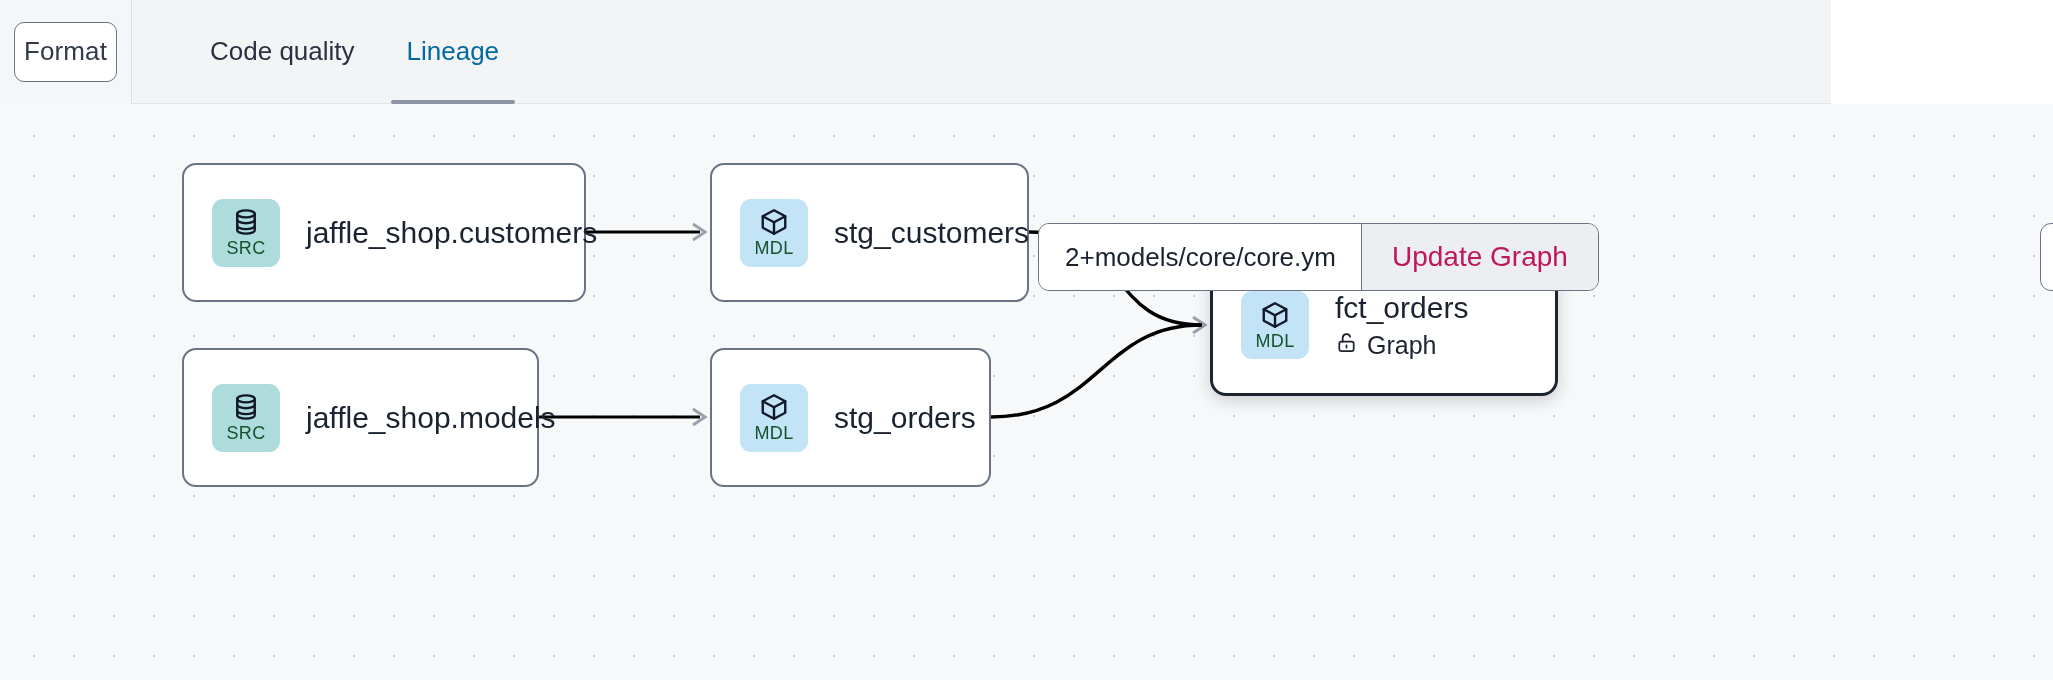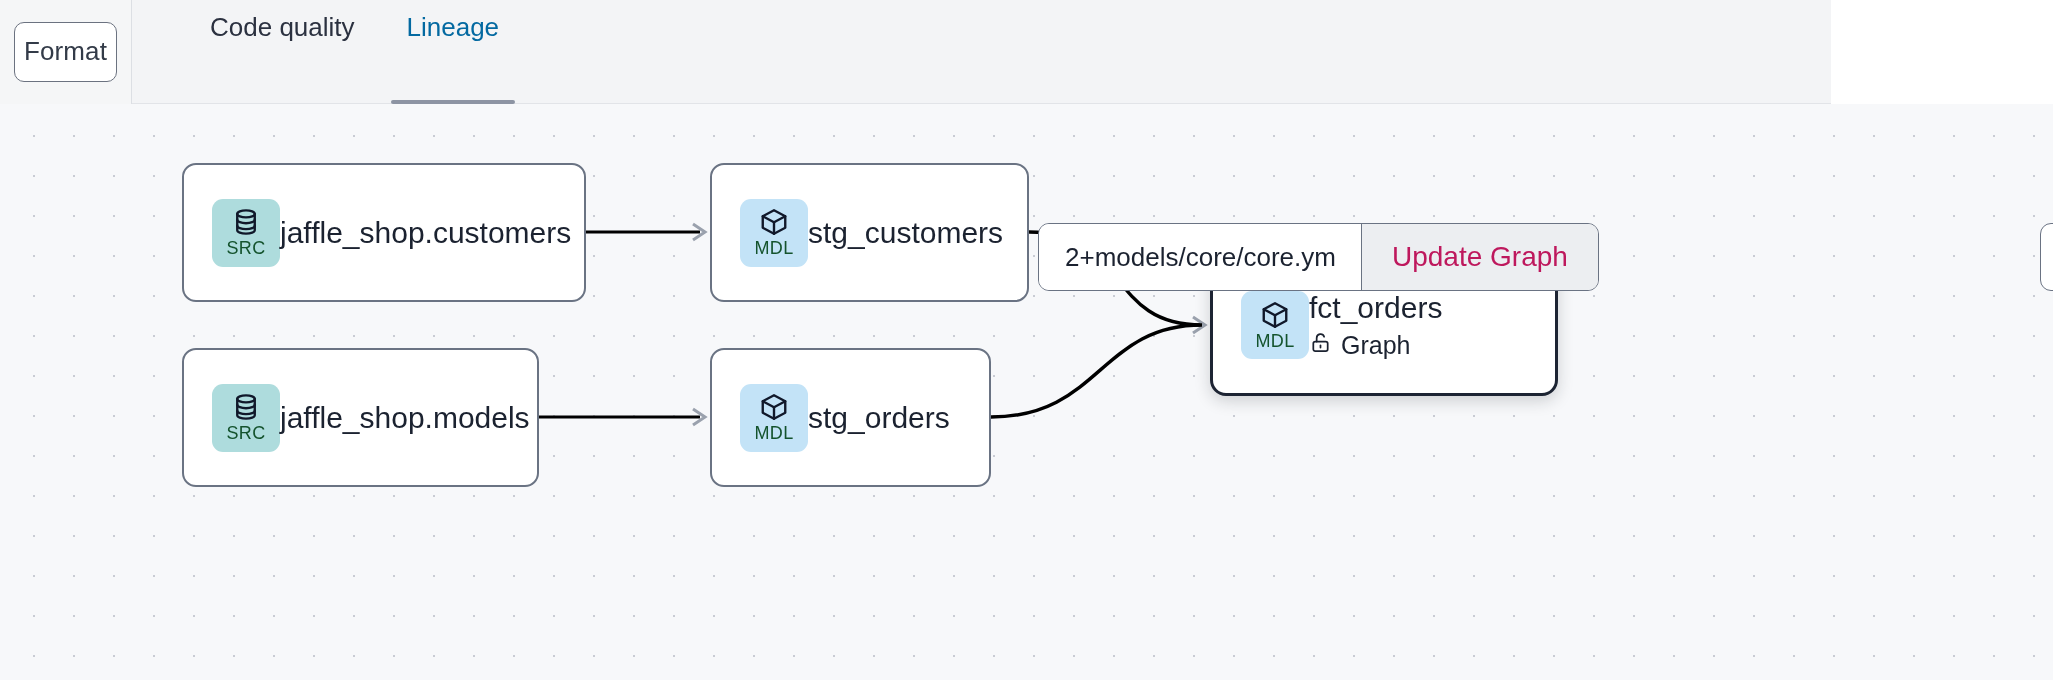--- a/index.html
+++ b/index.html
@@ -63,21 +63,21 @@
     display: flex;
     align-items: center;
     padding-left: 52px;
     gap: 0;
   }
 
   .tab {
     position: relative;
     height: 104px;
     display: flex;
-    align-items: flex-start;
+    align-items: center;
     padding: 12px 26px;
     font-size: 26px;
     color: #2b3140;
     cursor: pointer;
     white-space: nowrap;
   }
   .tab.active { color: #0369a1; }
   .tab.active::after {
     content: "";
     position: absolute;
@@ -145,20 +145,21 @@
   .badge-label {
     font-size: 18px;
     font-weight: 400;
     color: #14532d;
     letter-spacing: .3px;
     line-height: 20px;
     font-family: "Liberation Sans", sans-serif;
   }
 
   .node-body {
+    margin-left: 26px;
     display: flex;
     flex-direction: column;
     justify-content: center;
   }
 
   .node-title {
     font-size: 30px;
     color: #1b2230;
     white-space: nowrap;
     line-height: 38px;

